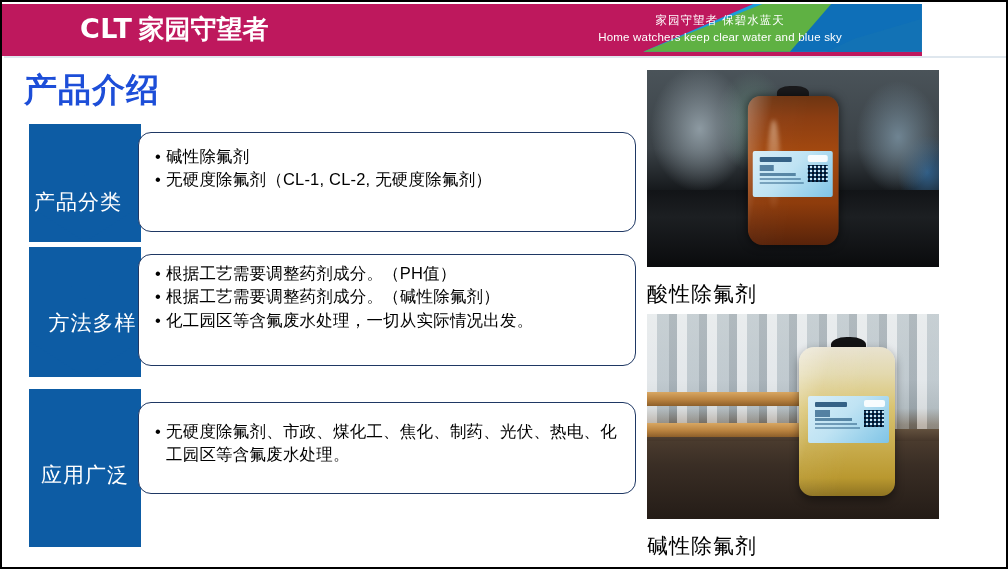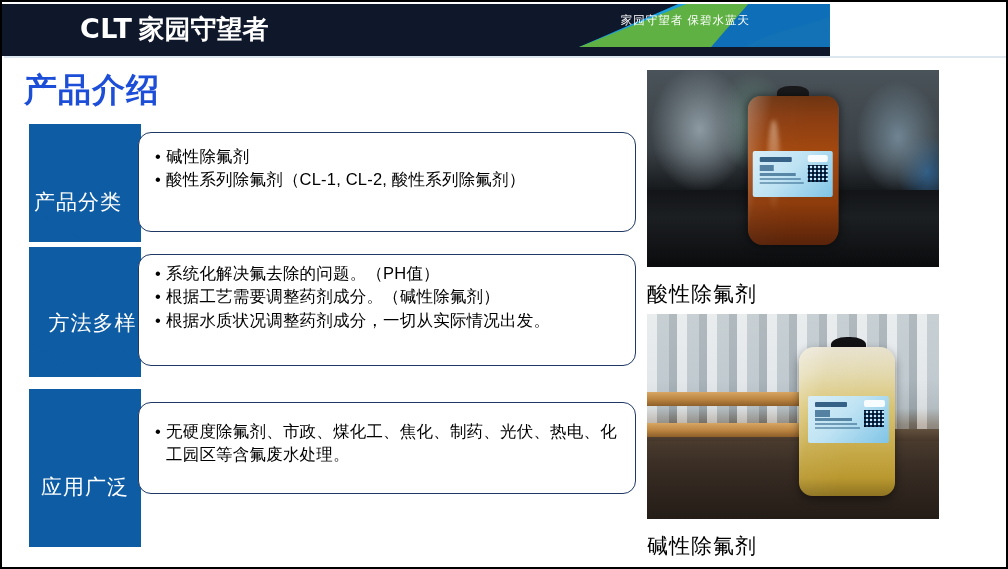--- a/index.html
+++ b/index.html
@@ -13,22 +13,22 @@
     position: relative;
     width: 1008px; height: 569px;
     background: #ffffff;
     border: 2px solid #000000;
     overflow: hidden;
   }
 
   
   .header {
     position: absolute; left: 0; top: 2px;
-    width: 828px; height: 52px;
-    background: #0f172a;
+    width: 920px; height: 52px;
+    background: #be185d;
     overflow: hidden;
   }
   .header-deco { position: absolute; inset: 0; }
 
   .logo-wrap {
     position: absolute; left: 78px; top: 11px;
     display: flex; align-items: baseline; gap: 6px;
     color: #ffffff;
   }
   .logo-clt {
@@ -228,75 +228,76 @@
       <polygon points="930,38 1004,16 1004,52 900,52" fill="#1272b5"></polygon>
     </svg>
 
     <div class="logo-wrap">
       <span class="logo-clt">CLT</span>
       <span class="logo-cn">家园守望者</span>
     </div>
 
     <div class="tagline">
       <div class="tagline-cn">家园守望者 保碧水蓝天</div>
+      <div class="tagline-en">Home watchers keep clear water and blue sky</div>
     </div>
   </div>
   <div class="header-underline"></div>
 
   <div class="page-title">产品介绍</div>
 
   <div class="row">
     <svg class="chev" style="left:27px; top:122px; width:112px; height:118px;" viewBox="0 0 112 118" preserveAspectRatio="none">
       <polygon points="0,0 56,52 112,0 112,82 56,118 0,82" fill="#0d5ca4"></polygon>
     </svg>
     <div class="chev-label" style="left:20px; top:186px;">产品分类</div>
 
     <div class="box" style="left:136px; top:130px; width:498px; height:100px;">
       <div class="box-inner" style="padding-top:12px;">
         <div class="bullet-line">
           <span class="bullet-dot">•</span>
           <span class="bullet-text">碱性除氟剂</span>
         </div>
         <div class="bullet-line">
           <span class="bullet-dot">•</span>
-          <span class="bullet-text">酸性系列除氟剂（CL-1, CL-2, 酸性系列除氟剂）</span>
+          <span class="bullet-text">无硬度除氟剂（CL-1, CL-2, 无硬度除氟剂）</span>
         </div>
       </div>
     </div>
   </div>
 
   <div class="row">
     <svg class="chev" style="left:27px; top:245px; width:112px; height:130px;" viewBox="0 0 112 130" preserveAspectRatio="none">
       <polygon points="0,0 56,52 112,0 112,94 56,130 0,94" fill="#0d5ca4"></polygon>
     </svg>
     <div class="chev-label" style="left:27px; top:307px;padding-left:15px;">方法多样</div>
 
     <div class="box" style="left:136px; top:252px; width:498px; height:112px;">
       <div class="box-inner" style="padding-top:7px;">
         <div class="bullet-line">
           <span class="bullet-dot">•</span>
-          <span class="bullet-text">系统化解决氟去除的问题。（PH值）</span>
+          <span class="bullet-text">根据工艺需要调整药剂成分。（PH值）</span>
         </div>
         <div class="bullet-line">
           <span class="bullet-dot">•</span>
           <span class="bullet-text">根据工艺需要调整药剂成分。（碱性除氟剂）</span>
         </div>
         <div class="bullet-line">
           <span class="bullet-dot">•</span>
-          <span class="bullet-text">根据水质状况调整药剂成分，一切从实际情况出发。</span>
+          <span class="bullet-text">化工园区等含氟废水处理，一切从实际情况出发。</span>
         </div>
       </div>
     </div>
   </div>
 
   <div class="row">
     <svg class="chev" style="left:27px; top:387px; width:112px; height:158px;" viewBox="0 0 112 158" preserveAspectRatio="none">
       <polygon points="0,0 56,52 112,0 112,104 56,158 0,104" fill="#0d5ca4"></polygon>
     </svg>
-    <div class="chev-label" style="left:27px; top:459px;margin-top:12px;">应用广泛</div>
+    <div class="chev-label" style="left:27px; top:459px;">应用广泛</div>
 
     <div class="box" style="left:136px; top:400px; width:498px; height:92px;">
       <div class="box-inner" style="padding-top:17px;">
         <div class="bullet-line">
           <span class="bullet-dot">•</span>
           <span class="bullet-text">无硬度除氟剂、市政、煤化工、焦化、制药、光伏、热电、化工园区等含氟废水处理。</span>
         </div>
       </div>
     </div>
   </div>

